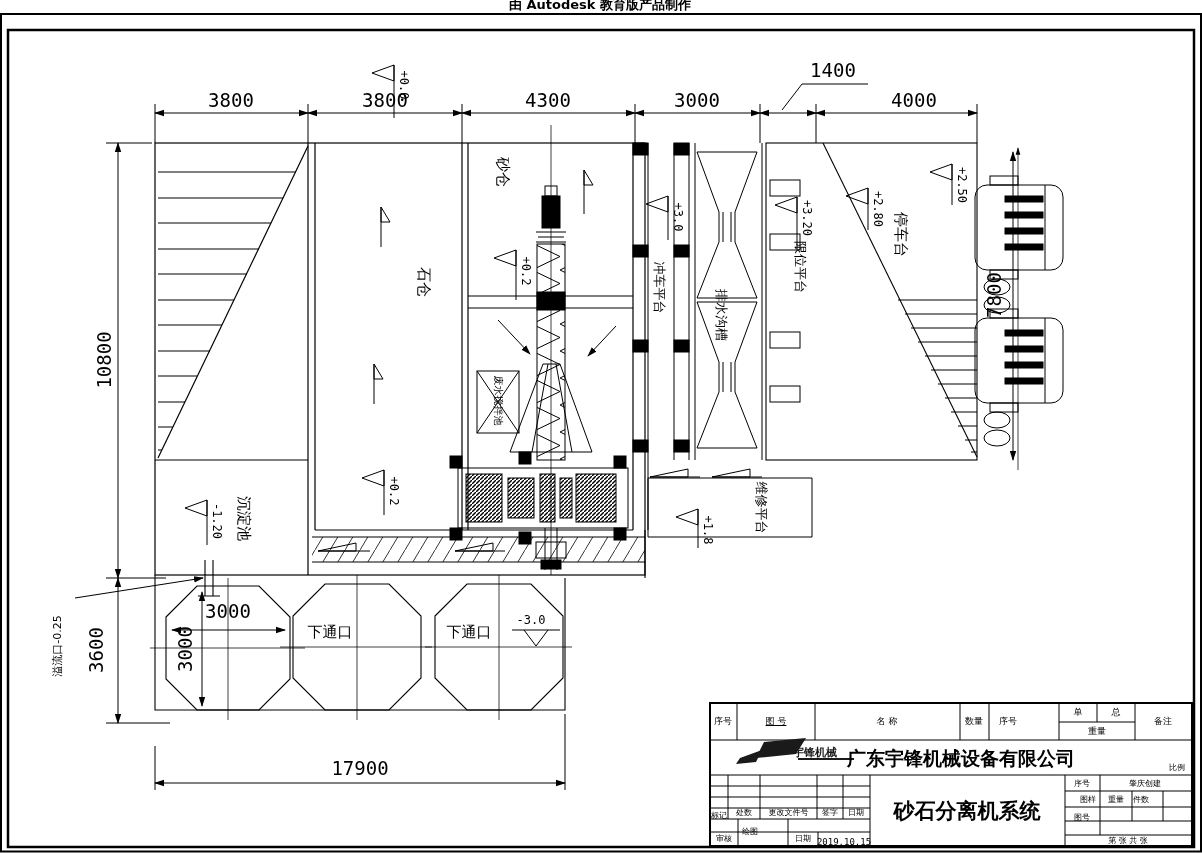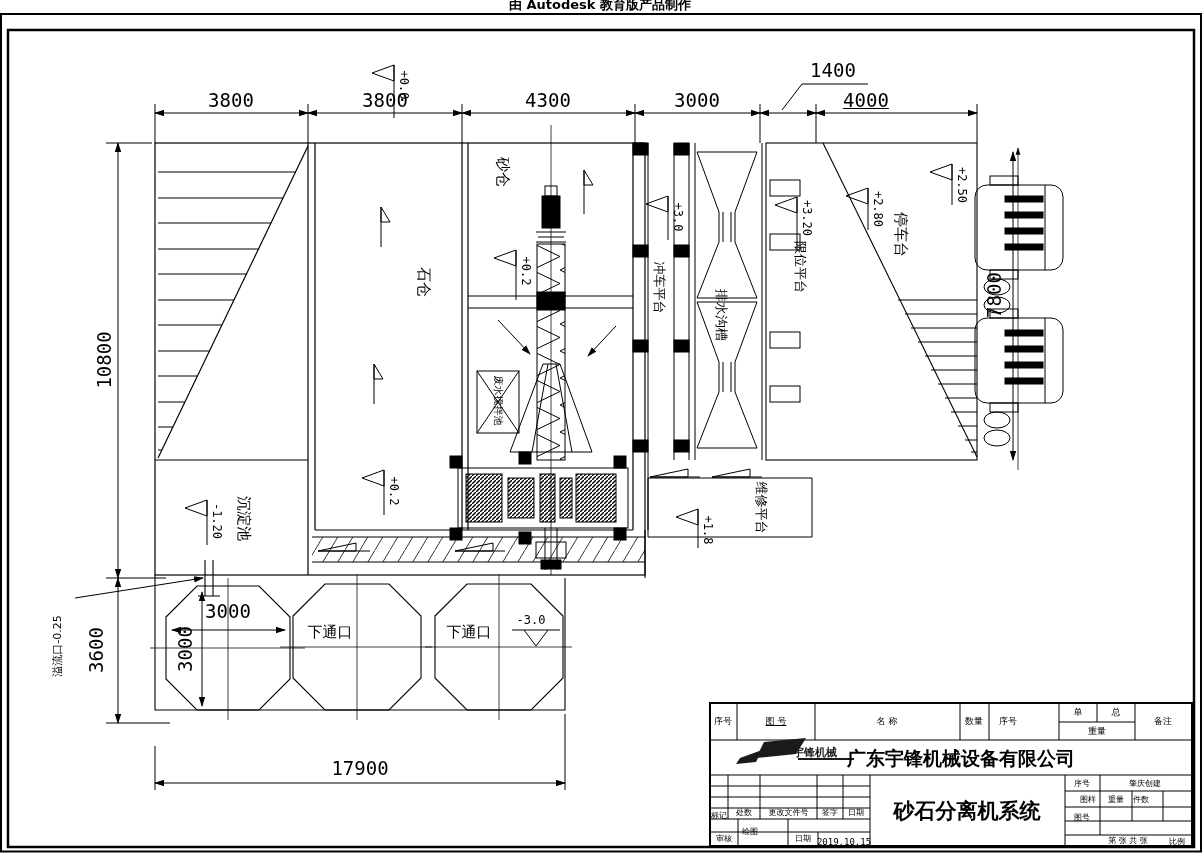--- a/index.html
+++ b/index.html
@@ -231,21 +231,21 @@
   </g>
 </svg>
 
 <div class="lbl bold" style="left:485px;top:-3px;width:230px;height:15px;font-size:13px;">由 Autodesk 教育版产品制作</div>
 
 <div class="lbl dim" style="left:196px;top:91px;width:70px;height:18px;">3800</div>
 <div class="lbl dim" style="left:350px;top:91px;width:70px;height:18px;">3800</div>
 <div class="lbl dim" style="left:513px;top:91px;width:70px;height:18px;">4300</div>
 <div class="lbl dim" style="left:662px;top:91px;width:70px;height:18px;">3000</div>
 <div class="lbl dim" style="left:798px;top:61px;width:70px;height:18px;">1400</div>
-<div class="lbl dim" style="left:831px;top:91px;width:70px;height:18px;text-decoration:underline;">4000</div>
+<div class="lbl dim" style="left:879px;top:91px;width:70px;height:18px;">4000</div>
 
 <div class="lbl dim rn90" style="left:59px;top:351px;width:90px;height:18px;">10800</div>
 <div class="lbl dim rn90" style="left:61px;top:641px;width:70px;height:18px;">3600</div>
 <div class="lbl dim" style="left:315px;top:759px;width:90px;height:18px;">17900</div>
 <div class="lbl dim rn90" style="left:959px;top:286px;width:70px;height:18px;">7800</div>
 <div class="lbl dim" style="left:193px;top:602px;width:70px;height:18px;">3000</div>
 <div class="lbl dim rn90" style="left:150px;top:640px;width:70px;height:18px;">3000</div>
 
 <div class="lbl dimS r90" style="left:383px;top:79px;width:42px;height:12px;">+0.0</div>
 <div class="lbl dimS r90" style="left:505px;top:265px;width:42px;height:12px;">+0.2</div>
@@ -294,17 +294,17 @@
 <div class="lbl tbts" style="left:737px;top:820px;width:26px;height:23px;">绘图</div>
 <div class="lbl tbts" style="left:711px;top:834px;width:26px;height:10px;">审核</div>
 <div class="lbl tbts" style="left:790px;top:834px;width:26px;height:10px;">日期</div>
 <div class="lbl tbt" style="left:819px;top:834px;width:50px;height:16px;font-family:'DejaVu Sans Mono',monospace;">2019.10.15</div>
 
 <div class="lbl tbts" style="left:1066px;top:778px;width:32px;height:11px;">序号</div>
 <div class="lbl tbts" style="left:1105px;top:778px;width:80px;height:11px;">肇庆创建</div>
 <div class="lbl tbts" style="left:1066px;top:794px;width:44px;height:11px;">图样</div>
 <div class="lbl tbts" style="left:1101px;top:794px;width:30px;height:11px;">重量</div>
 <div class="lbl tbts" style="left:1132px;top:794px;width:18px;height:11px;">件数</div>
-<div class="lbl tbts" style="left:1163px;top:836px;width:28px;height:11px;">比例</div>
+<div class="lbl tbts" style="left:1163px;top:762px;width:28px;height:11px;">比例</div>
 <div class="lbl tbts" style="left:1066px;top:809px;width:32px;height:18px;">图号</div>
 <div class="lbl tbts" style="left:1068px;top:836px;width:120px;height:10px;">第   张   共   张</div>
 
 </div>
 
 </body></html>

